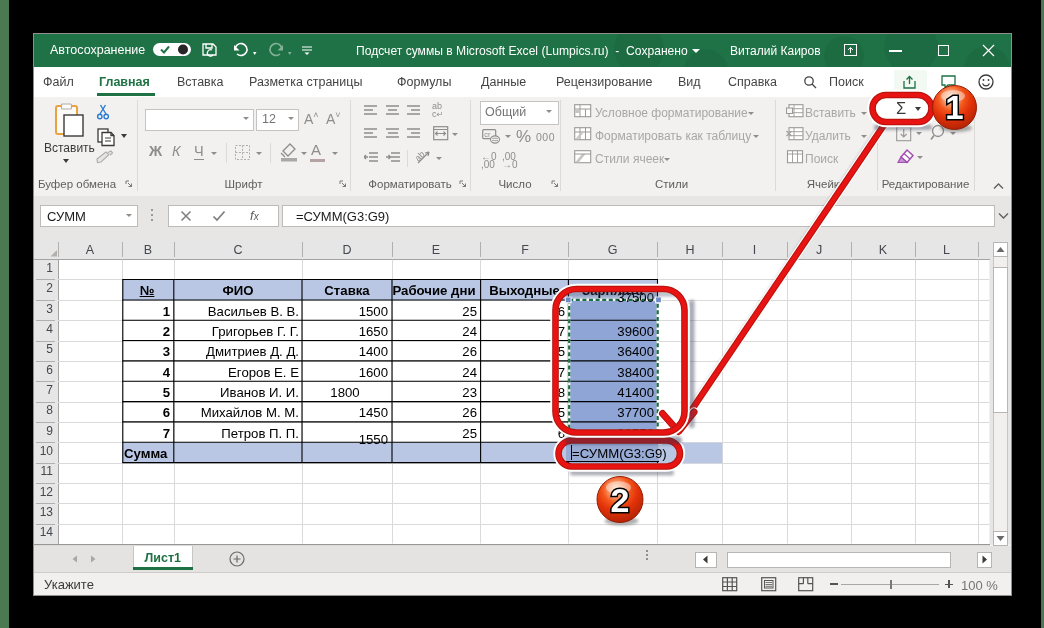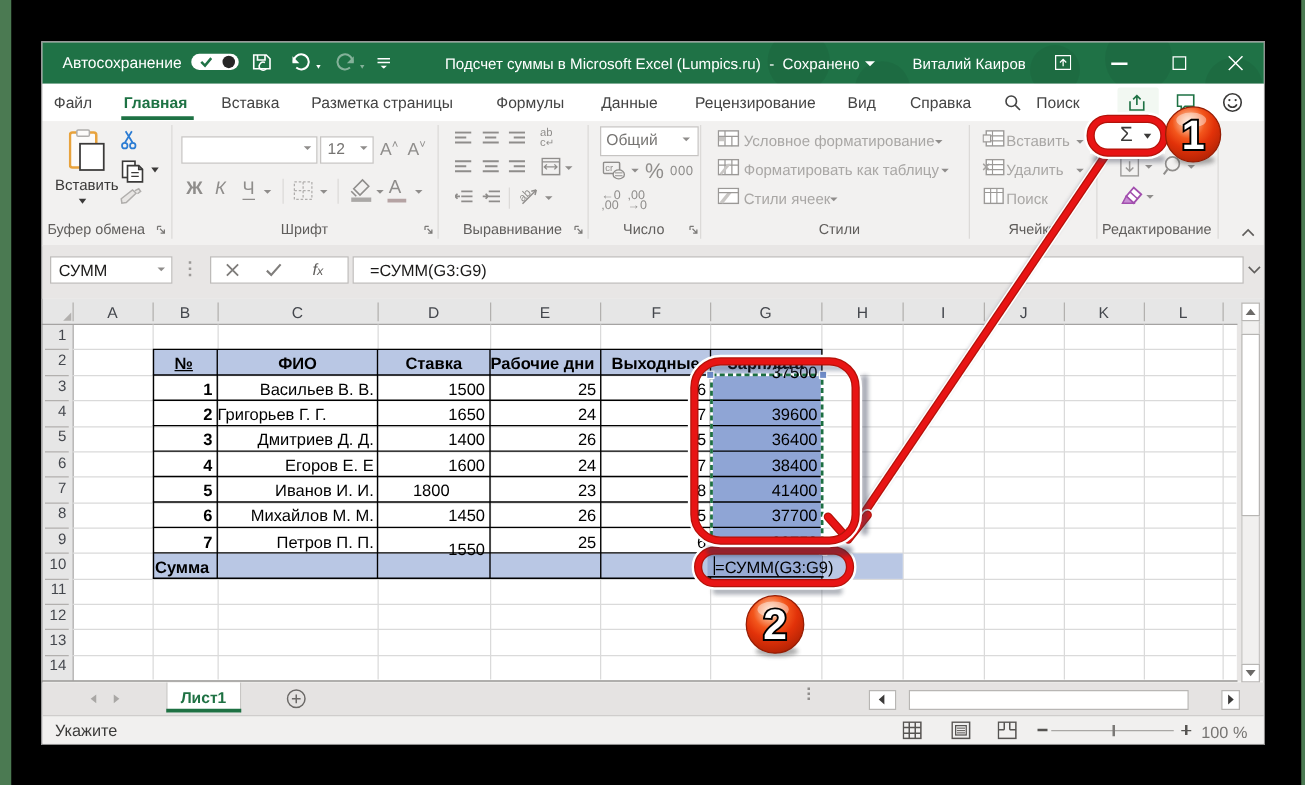--- a/index.html
+++ b/index.html
@@ -104,21 +104,21 @@
 <div class="a" style="left:34px;top:97px;width:977px;height:99px;background:#f2f1f0;border-bottom:1px solid #d8d6d4"></div>
 <div class="sep" style="left:137px"></div>
 <div class="sep" style="left:350px"></div>
 <div class="sep" style="left:470px"></div>
 <div class="sep" style="left:560px"></div>
 <div class="sep" style="left:775px"></div>
 <div class="sep" style="left:877px"></div>
 <div class="sep" style="left:974px"></div>
 <div class="glab" style="left:33px;width:88px">Буфер обмена</div>
 <div class="glab" style="left:137px;width:213px">Шрифт</div>
-<div class="glab" style="left:350px;width:120px">Выравнивание</div>
+<div class="glab" style="left:350px;width:120px">Форматировать</div>
 <div class="glab" style="left:470px;width:90px">Число</div>
 <div class="glab" style="left:564px;width:215px">Стили</div>
 <div class="glab" style="left:775px;width:102px">Ячейки</div>
 <div class="glab" style="left:877px;width:97px">Редактирование</div>
 
 <svg class="dlg" style="left:125px;top:180px" width="8" height="8">
     <path d="M1 1 h3 M1 1 v3 M3 3 l3.5 3.5 M6.5 3.5 v3 h-3" stroke="#7a7876" stroke-width="1" fill="none"></path>
   </svg>
 <svg class="dlg" style="left:339px;top:180px" width="8" height="8">
     <path d="M1 1 h3 M1 1 v3 M3 3 l3.5 3.5 M6.5 3.5 v3 h-3" stroke="#7a7876" stroke-width="1" fill="none"></path>
@@ -398,21 +398,21 @@
 <div class="cell" style="left:481px;top:281px;width:87px;text-align:center;font-weight:bold">Выходные</div>
 <div class="cell" style="left:568px;top:281px;width:89px;text-align:center;font-weight:bold">Зарплата</div>
 <div class="cell" style="left:122px;top:301.5px;width:48px;text-align:right;font-weight:bold">1</div>
 <div class="cell" style="left:122px;top:321.8px;width:48px;text-align:right;font-weight:bold">2</div>
 <div class="cell" style="left:122px;top:342.2px;width:48px;text-align:right;font-weight:bold">3</div>
 <div class="cell" style="left:122px;top:362.5px;width:48px;text-align:right;font-weight:bold">4</div>
 <div class="cell" style="left:122px;top:382.9px;width:48px;text-align:right;font-weight:bold">5</div>
 <div class="cell" style="left:122px;top:403.2px;width:48px;text-align:right;font-weight:bold">6</div>
 <div class="cell" style="left:122px;top:423.6px;width:48px;text-align:right;font-weight:bold">7</div>
 <div class="cell" style="left:174px;top:301.5px;width:125px;text-align:right">Васильев В. В.</div>
-<div class="cell" style="left:174px;top:321.8px;width:125px;text-align:left">Григорьев Г. Г.</div>
+<div class="cell" style="left:174px;top:321.8px;width:125px;text-align:right">Григорьев Г. Г.</div>
 <div class="cell" style="left:174px;top:342.2px;width:125px;text-align:right">Дмитриев Д. Д.</div>
 <div class="cell" style="left:174px;top:362.5px;width:125px;text-align:right">Егоров Е. Е</div>
 <div class="cell" style="left:174px;top:382.9px;width:125px;text-align:right">Иванов И. И.</div>
 <div class="cell" style="left:174px;top:403.2px;width:125px;text-align:right">Михайлов М. М.</div>
 <div class="cell" style="left:174px;top:423.6px;width:125px;text-align:right">Петров П. П.</div>
 <div class="cell" style="left:302px;top:301.5px;width:86px;text-align:right">1500</div>
 <div class="cell" style="left:302px;top:321.8px;width:86px;text-align:right">1650</div>
 <div class="cell" style="left:302px;top:342.2px;width:86px;text-align:right">1400</div>
 <div class="cell" style="left:302px;top:362.5px;width:86px;text-align:right">1600</div>
 <div class="cell" style="left:302px;top:382.9px;width:86px;text-align:center">1800</div>

